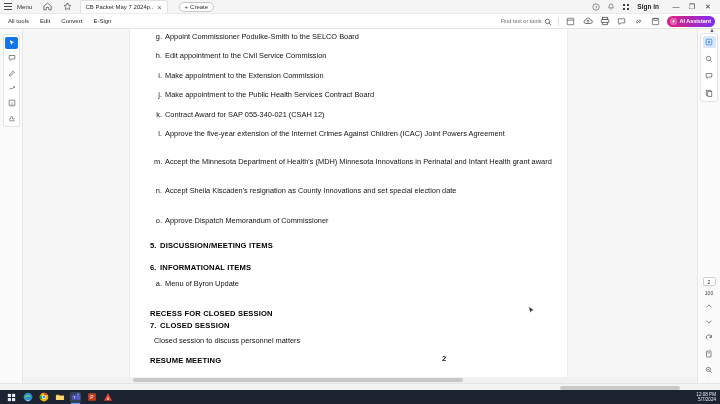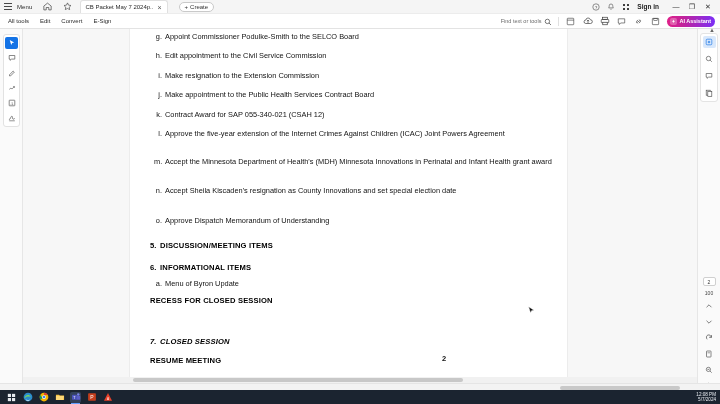--- a/index.html
+++ b/index.html
@@ -332,21 +332,21 @@
         <div class="ln" style="left:24px; top:3px; width:400px;">
           <span class="mk">g.</span>
           <span class="tx">Appoint Commissioner Podulke-Smith to the SELCO Board</span>
         </div>
         <div class="ln" style="left:24px; top:22px; width:400px;">
           <span class="mk">h.</span>
           <span class="tx">Edit appointment to the Civil Service Commission</span>
         </div>
         <div class="ln" style="left:24px; top:42px; width:400px;">
           <span class="mk">i.</span>
-          <span class="tx">Make resignation to the Extension Commission</span>
+          <span class="tx">Make appointment to the Extension Commission</span>
         </div>
         <div class="ln" style="left:24px; top:61px; width:400px;">
           <span class="mk">j.</span>
           <span class="tx">Make appointment to the Public Health Services Contract Board</span>
         </div>
         <div class="ln" style="left:24px; top:81px; width:400px;">
           <span class="mk">k.</span>
           <span class="tx">Contract Award for SAP 055-340-021 (CSAH 12)</span>
         </div>
         <div class="ln two" style="left:24px; top:100px; width:400px;">
@@ -356,36 +356,39 @@
         <div class="ln two" style="left:24px; top:128px; width:400px;">
           <span class="mk">m.</span>
           <span class="tx">Accept the Minnesota Department of Health's (MDH) Minnesota Innovations in Perinatal and Infant Health grant award</span>
         </div>
         <div class="ln two" style="left:24px; top:157px; width:400px;">
           <span class="mk">n.</span>
           <span class="tx">Accept Sheila Kiscaden's resignation as County Innovations and set special election date</span>
         </div>
         <div class="ln" style="left:24px; top:187px; width:400px;">
           <span class="mk">o.</span>
-          <span class="tx">Approve Dispatch Memorandum of Understanding</span>
+          <span class="tx">Approve Dispatch Memorandum of Commissioner</span>
         </div>
 
         <div class="hd" style="left:20px; top:212px;">
           <span class="num">5.</span><span>DISCUSSION/MEETING ITEMS</span>
         </div>
         <div class="hd" style="left:20px; top:234px;">
           <span class="num">6.</span><span>INFORMATIONAL ITEMS</span>
         </div>
         <div class="ln" style="left:24px; top:250px; width:400px;">
           <span class="mk">a.</span>
           <span class="tx">Menu of Byron Update</span>
         </div>
-        <div class="hd" style="left:20px; top:267px;text-align:center;">RECESS FOR CLOSED SESSION</div>
-        <div class="hd" style="left:20px; top:308px;font-style:italic;">
+        <div class="hd" style="left:20px; top:280px;text-align:center;">RECESS FOR CLOSED SESSION</div>
+        <div class="hd" style="left:20px; top:292px;">
           <span class="num">7.</span><span>CLOSED SESSION</span>
+        </div>
+        <div class="ln" style="left:24px; top:307px; width:400px;">
+          <span class="tx">Closed session to discuss personnel matters</span>
         </div>
         <div class="hd" style="left:20px; top:327px;">RESUME MEETING</div>
 
         <div class="pnum">2</div>
       </div>
     </div>
 
     <div class="cursor">
       <svg width="7" height="10" viewBox="0 0 12 17">
           <path d="M1 1l9.4 6.4-4.3.5-1.7 4z" fill="#111" stroke="#fff" stroke-width="0.8"></path>

